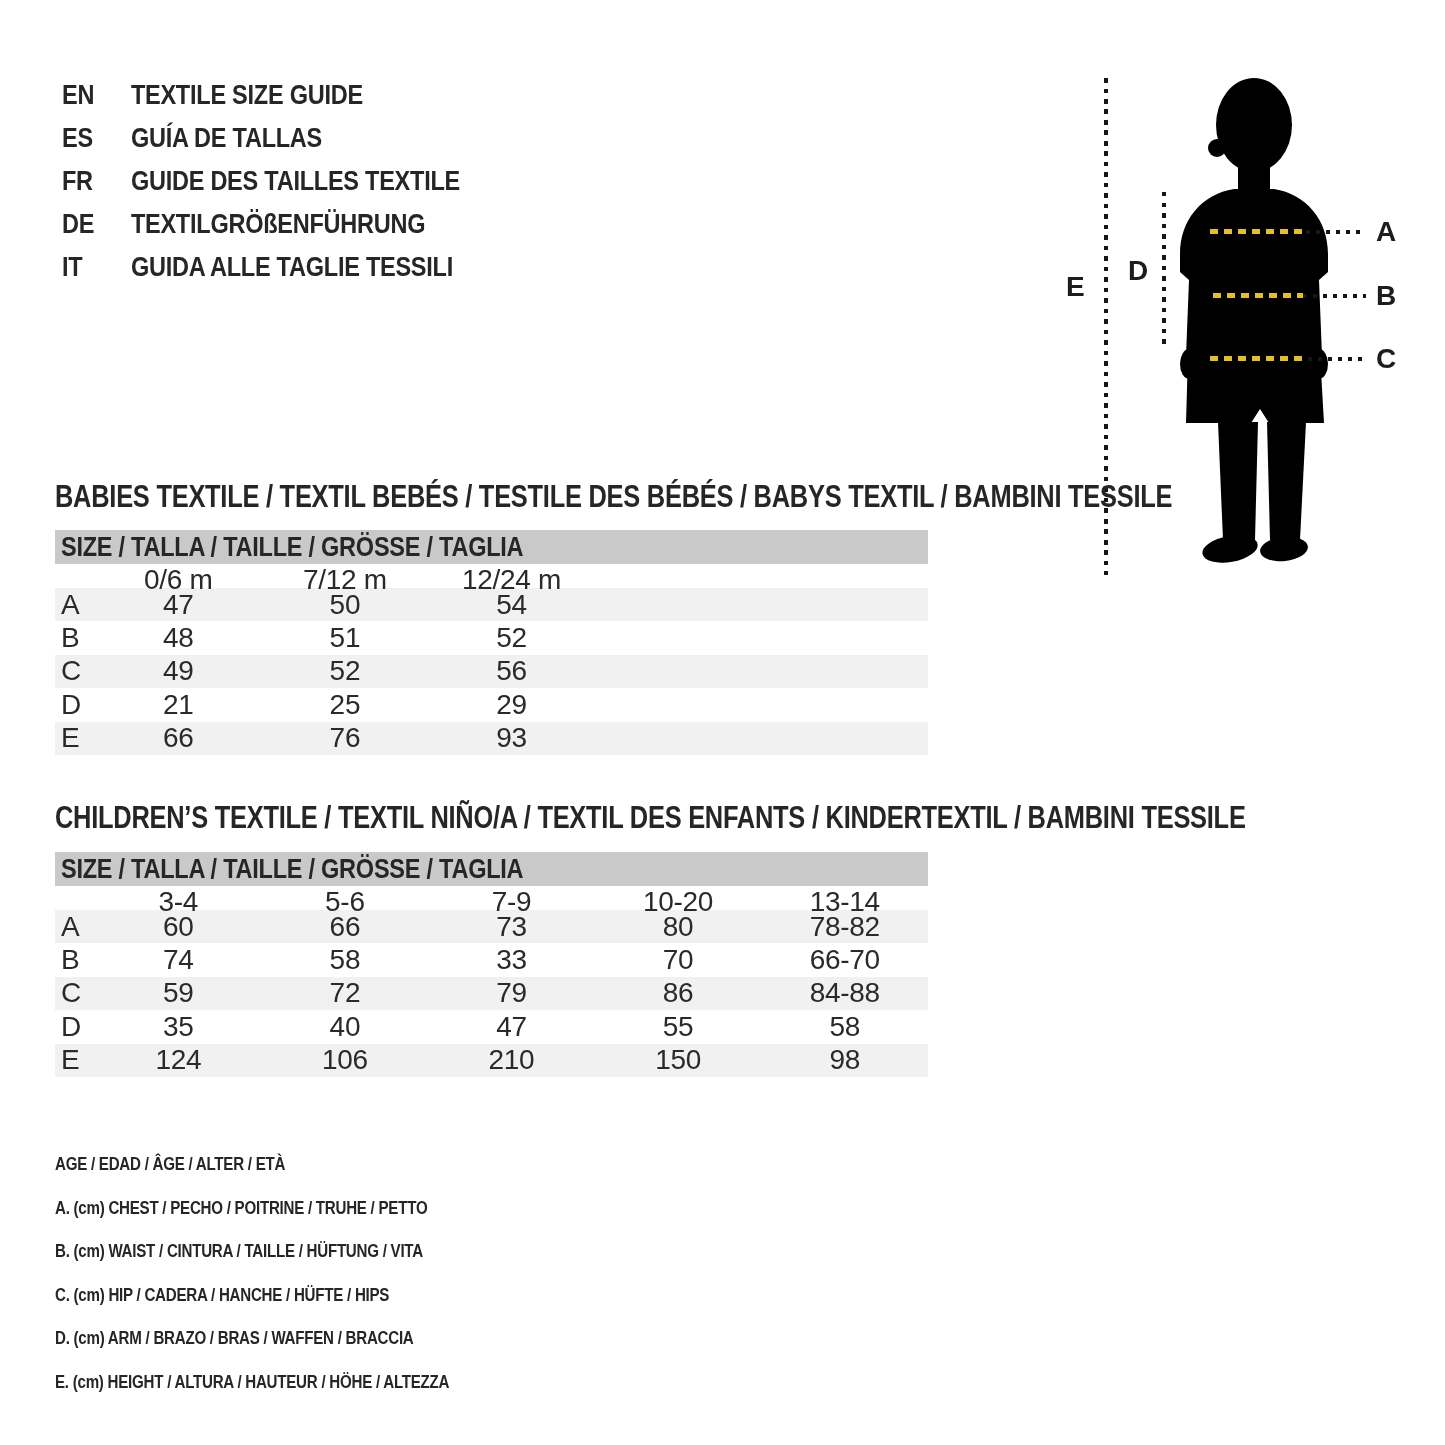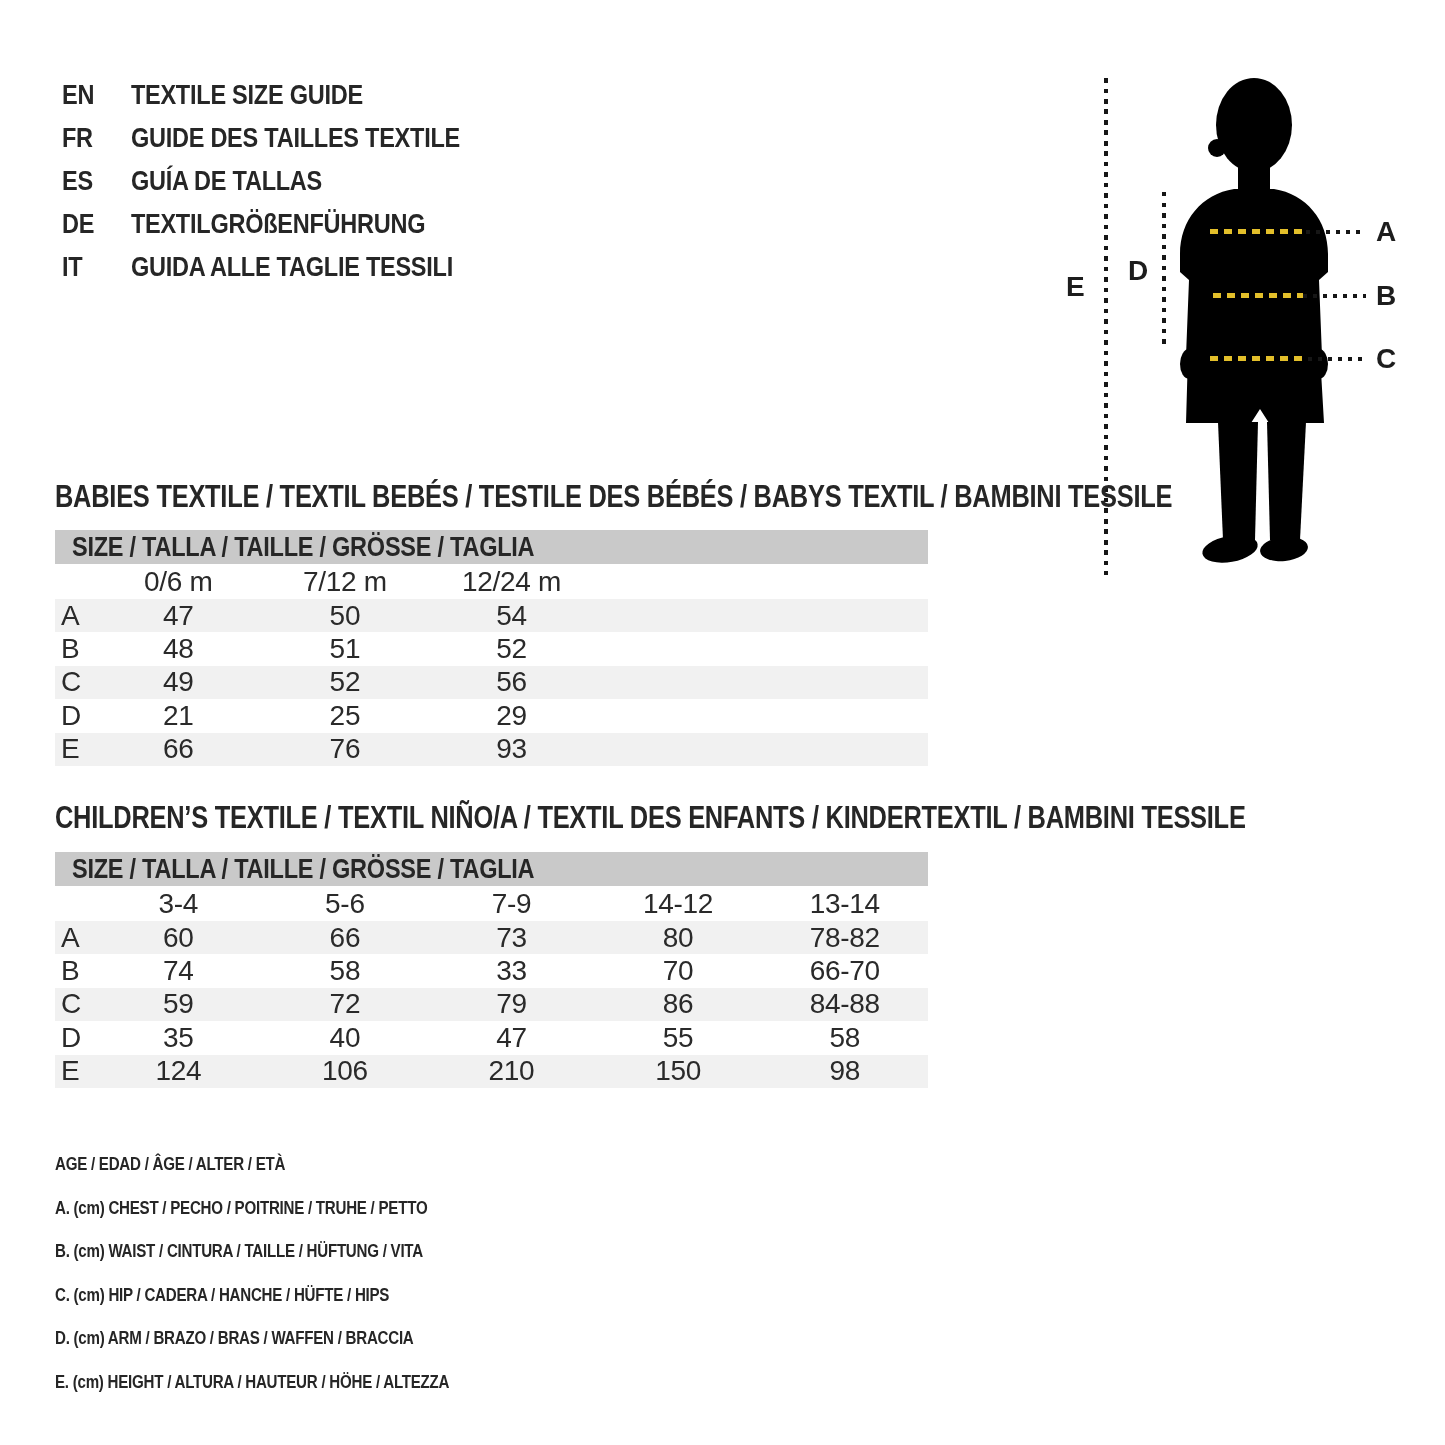--- a/index.html
+++ b/index.html
@@ -13,23 +13,23 @@
   .cx{display:inline-block;transform:scaleX(.84);transform-origin:0 50%;white-space:nowrap;letter-spacing:-.3px;}
   
   .lang{left:62px;top:73px;}
   .lang-row{height:43px;display:flex;align-items:center;font-size:28px;font-weight:700;color:#262626;}
   .lang-code{width:82px;}
   
   .sec-title{font-size:31px;font-weight:700;color:#262626;line-height:30px;}
   
   .size-table{width:873px;}
   .thead{height:34px;background:#c9c9c9;display:flex;align-items:center;
-         font-size:28px;font-weight:700;color:#262626;padding-left:17px;box-sizing:border-box;}
+         font-size:28px;font-weight:700;color:#262626;padding-left:6px;box-sizing:border-box;}
   .grid{display:grid;grid-template-columns:40px repeat(5,1fr);align-items:center;}
-  .colrow{height:35px;}
+  .colrow{height:24px;}
   .trow{height:33.4px;}
   .trow.odd{background:#f1f1f1;}
   .cell{text-align:center;font-size:28px;font-weight:400;color:#2a2a2a;letter-spacing:-.3px;}
   .rlabel{padding-left:6px;font-size:28px;font-weight:400;color:#2a2a2a;}
   
   .legend{left:55px;top:1143px;}
   .legend-line{height:43.5px;display:flex;align-items:center;font-size:18px;font-weight:700;color:#262626;}
   
   .vline{width:4px;background:repeating-linear-gradient(180deg,#161616 0 4.5px,transparent 4.5px 10.5px);}
   .ydash{height:5px;background:repeating-linear-gradient(90deg,var(--accent,#e3bf2a) 0 8px,transparent 8px 14px);}
@@ -37,24 +37,24 @@
   .mlabel{font-size:28px;font-weight:700;color:#1d1d1d;line-height:34px;}
 </style>
 </head>
 <body>
 
 <div class="abs lang">
   <div class="lang-row">
     <span class="cx"><span class="lang-code" style="display:inline-block">EN</span><span>TEXTILE SIZE GUIDE</span></span>
   </div>
   <div class="lang-row">
+    <span class="cx"><span class="lang-code" style="display:inline-block">ES</span><span>GUÍA DE TALLAS</span></span>
+  </div>
+  <div class="lang-row">
     <span class="cx"><span class="lang-code" style="display:inline-block">FR</span><span>GUIDE DES TAILLES TEXTILE</span></span>
-  </div>
-  <div class="lang-row">
-    <span class="cx"><span class="lang-code" style="display:inline-block">ES</span><span>GUÍA DE TALLAS</span></span>
   </div>
   <div class="lang-row">
     <span class="cx"><span class="lang-code" style="display:inline-block">DE</span><span>TEXTILGRÖßENFÜHRUNG</span></span>
   </div>
   <div class="lang-row">
     <span class="cx"><span class="lang-code" style="display:inline-block">IT</span><span>GUIDA ALLE TAGLIE TESSILI</span></span>
   </div>
 </div>
 
 <div class="abs vline" style="left:1104px;top:78px;height:497px;"></div>
@@ -156,21 +156,21 @@
 
 <div class="abs size-table" style="left:55px;top:852px;">
   <div class="thead">
     <span class="cx">SIZE / TALLA / TAILLE / GRÖSSE / TAGLIA</span>
   </div>
   <div class="grid colrow">
     <div class="cell"></div>
     <div class="cell">3-4</div>
     <div class="cell">5-6</div>
     <div class="cell">7-9</div>
-    <div class="cell">14-12</div>
+    <div class="cell">10-20</div>
     <div class="cell">13-14</div>
   </div>
   <div class="grid trow odd">
     <div class="rlabel">A</div>
     <div class="cell">60</div>
     <div class="cell">66</div>
     <div class="cell">73</div>
     <div class="cell">80</div>
     <div class="cell">78-82</div>
   </div>

